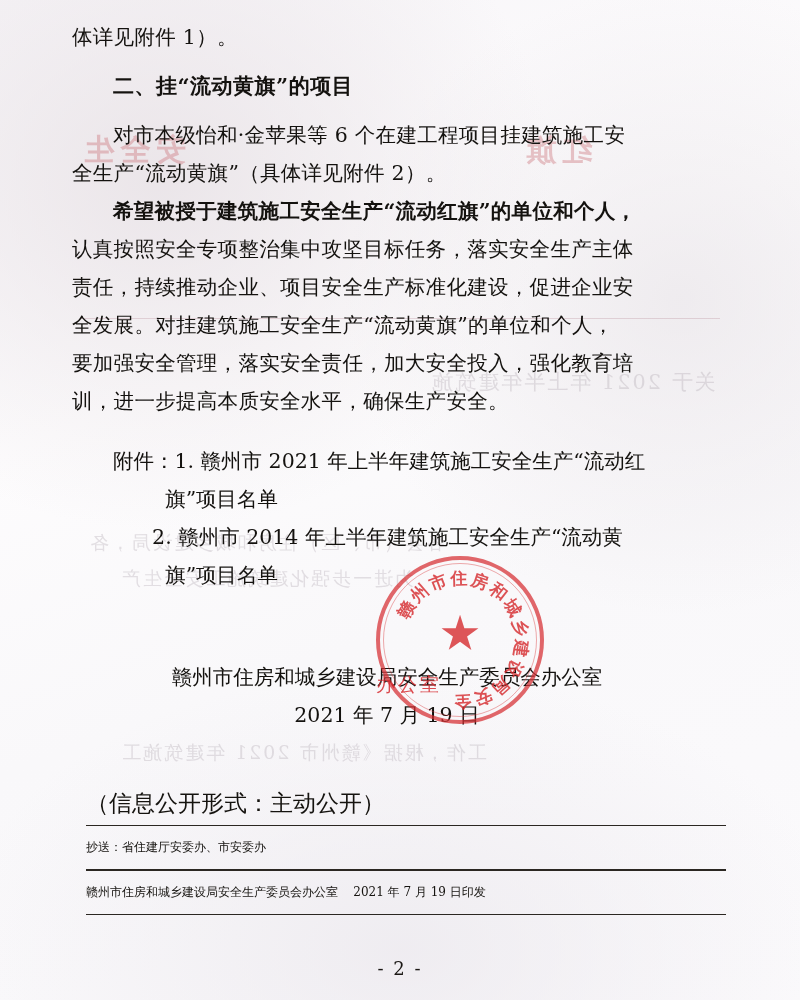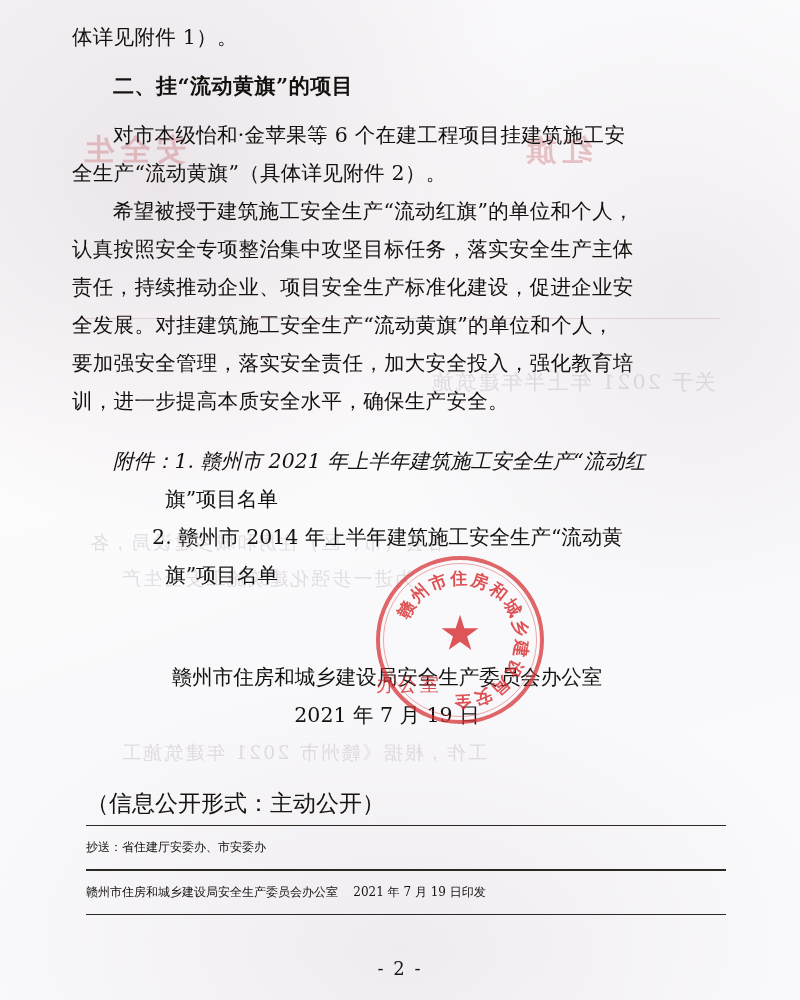--- a/index.html
+++ b/index.html
@@ -210,32 +210,32 @@
     <div class="heading" style="padding-left:41px;">二、挂“流动黄旗”的项目</div>
 
     <div class="gap-sm"></div>
 
     <div class="block">
       <div class="line" style="padding-left:41px;">对市本级怡和·金苹果等 6 个在建工程项目挂建筑施工安</div>
       <div class="line">全生产“流动黄旗”（具体详见附件 2）。</div>
     </div>
 
     <div class="block">
-      <div class="line" style="padding-left:41px;">希望被授于建筑施工安全生产“流动红旗”的单位和个人，</div>
+      <div class="line" style="padding-left:41px;font-weight:bold;">希望被授于建筑施工安全生产“流动红旗”的单位和个人，</div>
       <div class="line">认真按照安全专项整治集中攻坚目标任务，落实安全生产主体</div>
       <div class="line">责任，持续推动企业、项目安全生产标准化建设，促进企业安</div>
       <div class="line">全发展。对挂建筑施工安全生产“流动黄旗”的单位和个人，</div>
       <div class="line">要加强安全管理，落实安全责任，加大安全投入，强化教育培</div>
       <div class="line">训，进一步提高本质安全水平，确保生产安全。</div>
     </div>
 
     <div class="gap-md"></div>
 
     <div class="block">
-      <div class="attach-line" style="padding-left:41px;font-style:italic;">附件：1. 赣州市 2021 年上半年建筑施工安全生产“流动红</div>
+      <div class="attach-line" style="padding-left:41px;">附件：1. 赣州市 2021 年上半年建筑施工安全生产“流动红</div>
       <div class="attach-line" style="padding-left:41px;">        旗”项目名单</div>
       <div class="attach-line" style="padding-left:41px;">      2. 赣州市 2014 年上半年建筑施工安全生产“流动黄</div>
       <div class="attach-line" style="padding-left:41px;">        旗”项目名单</div>
     </div>
 
     <div style="height:64px"></div>
 
     <div class="signature">赣州市住房和城乡建设局安全生产委员会办公室</div>
     <div class="signature">2021 年 7 月 19 日</div>
   </div>

